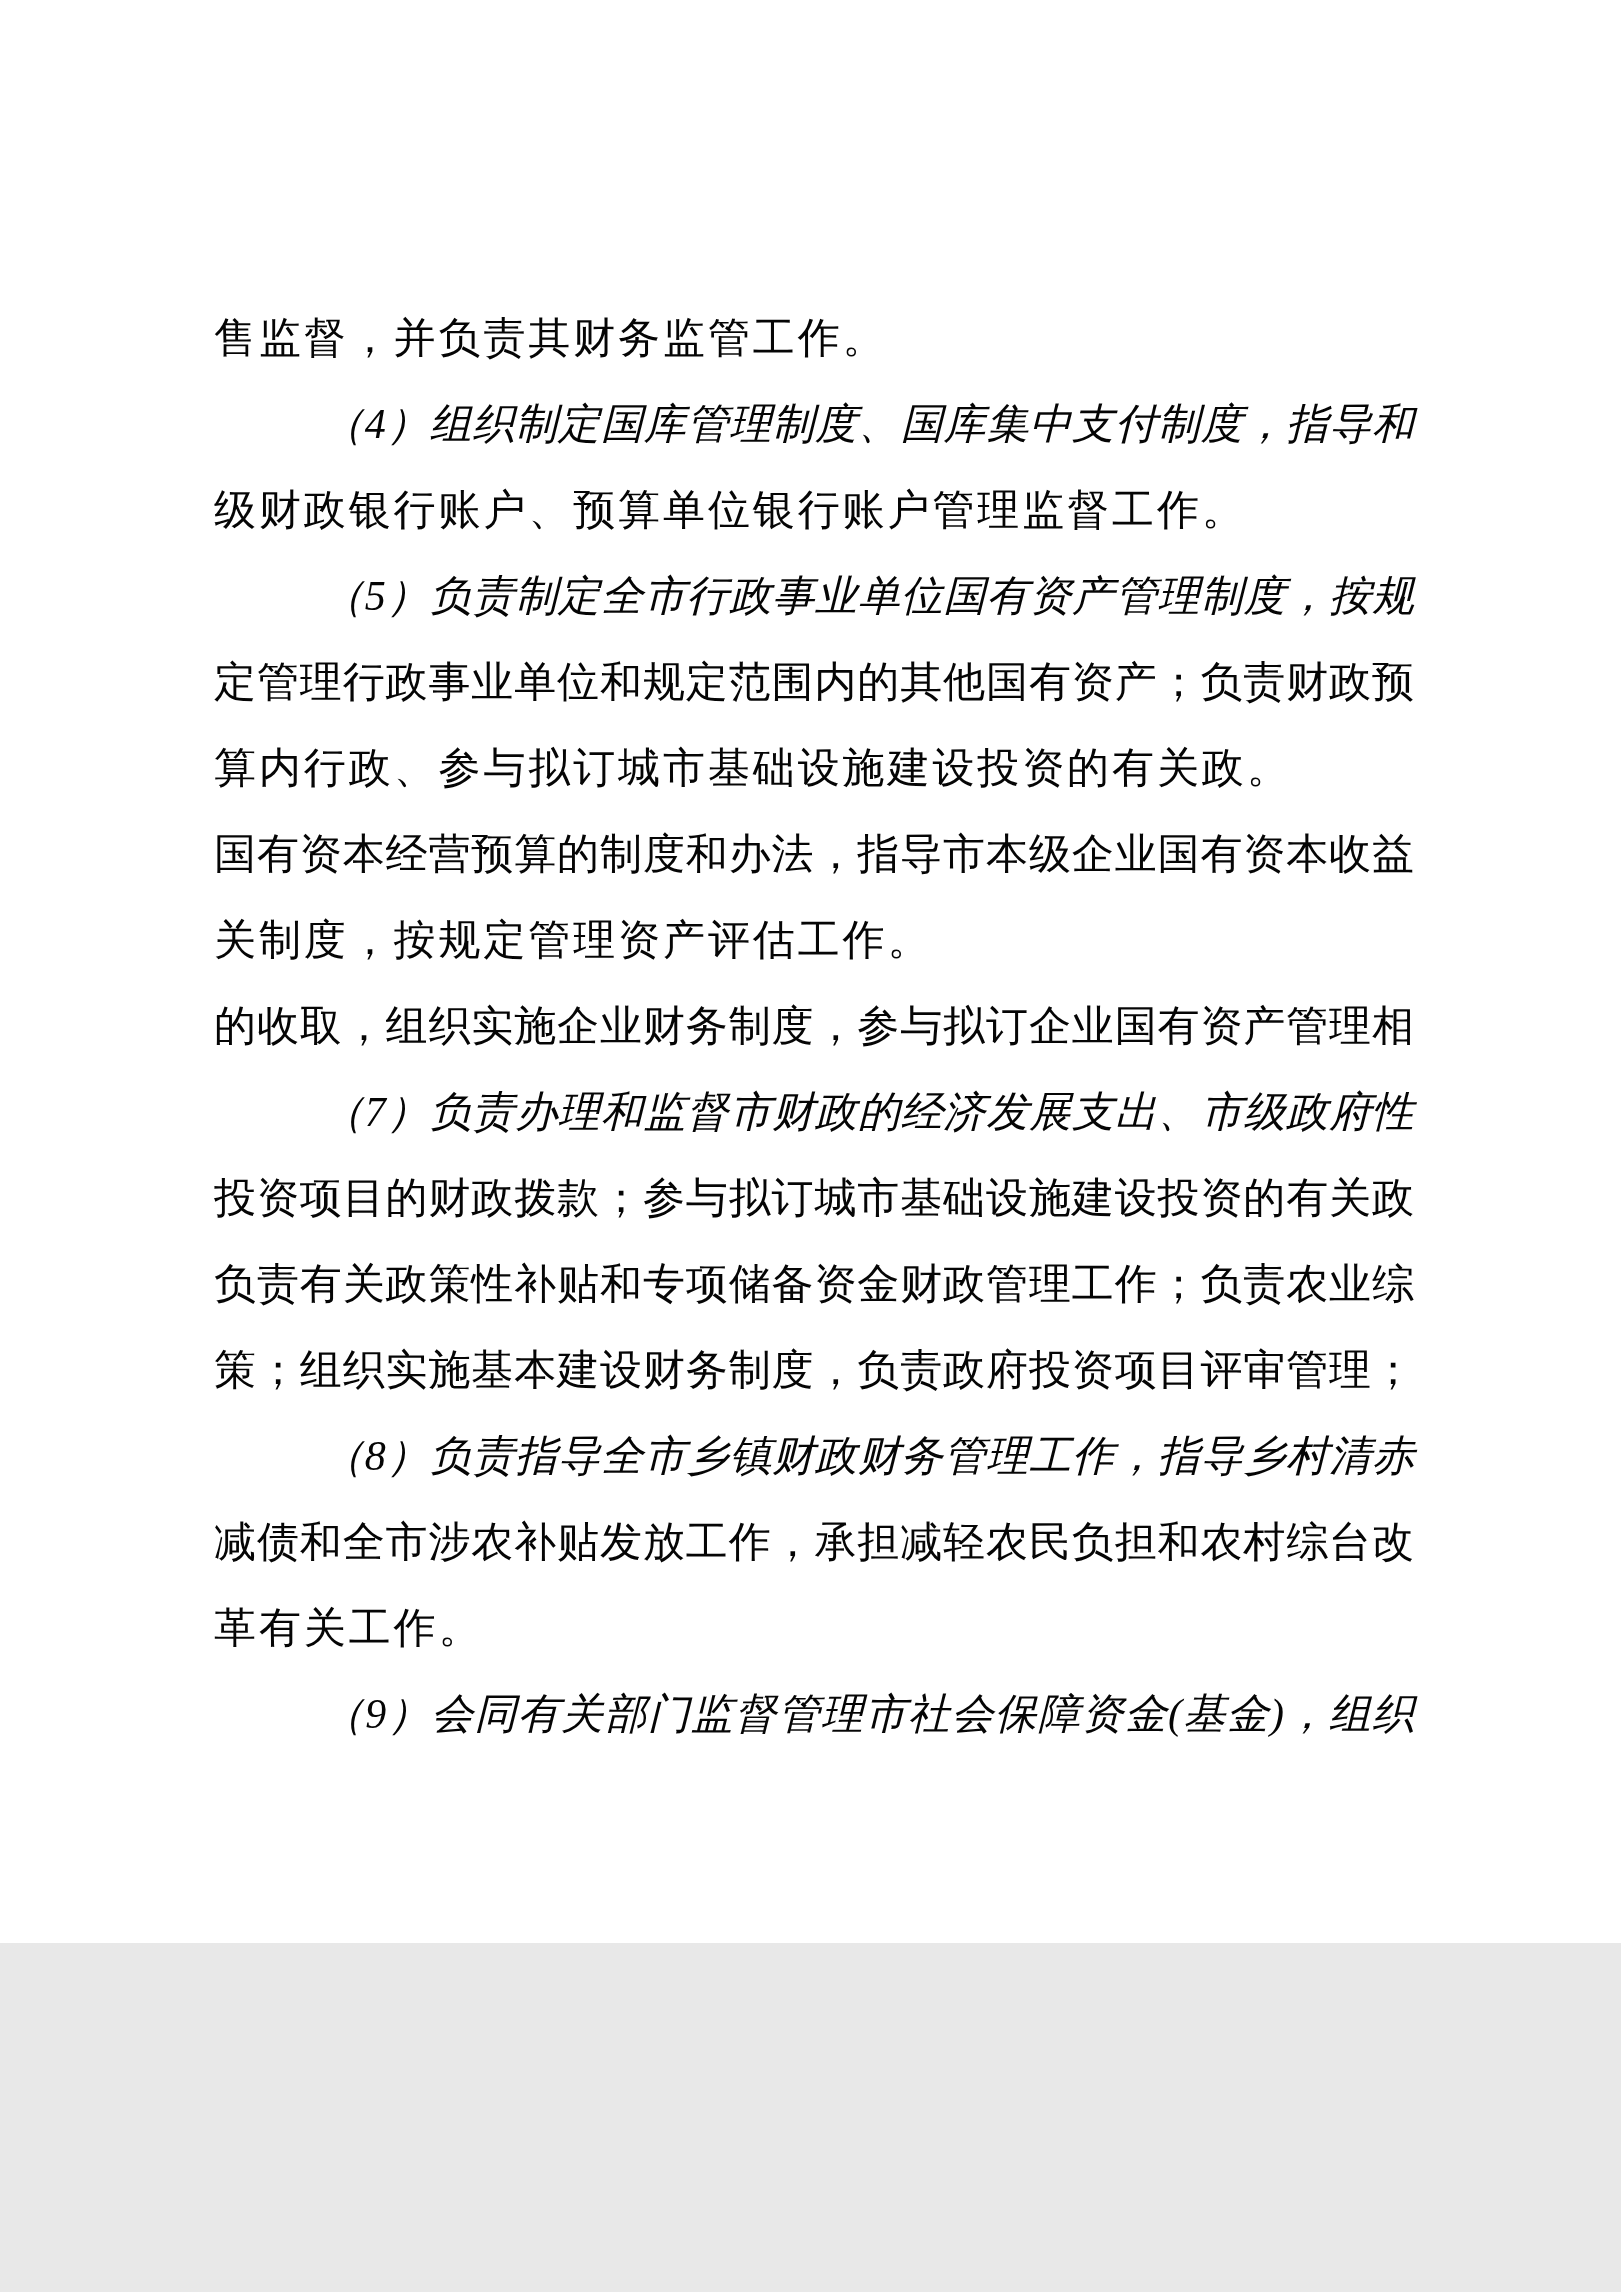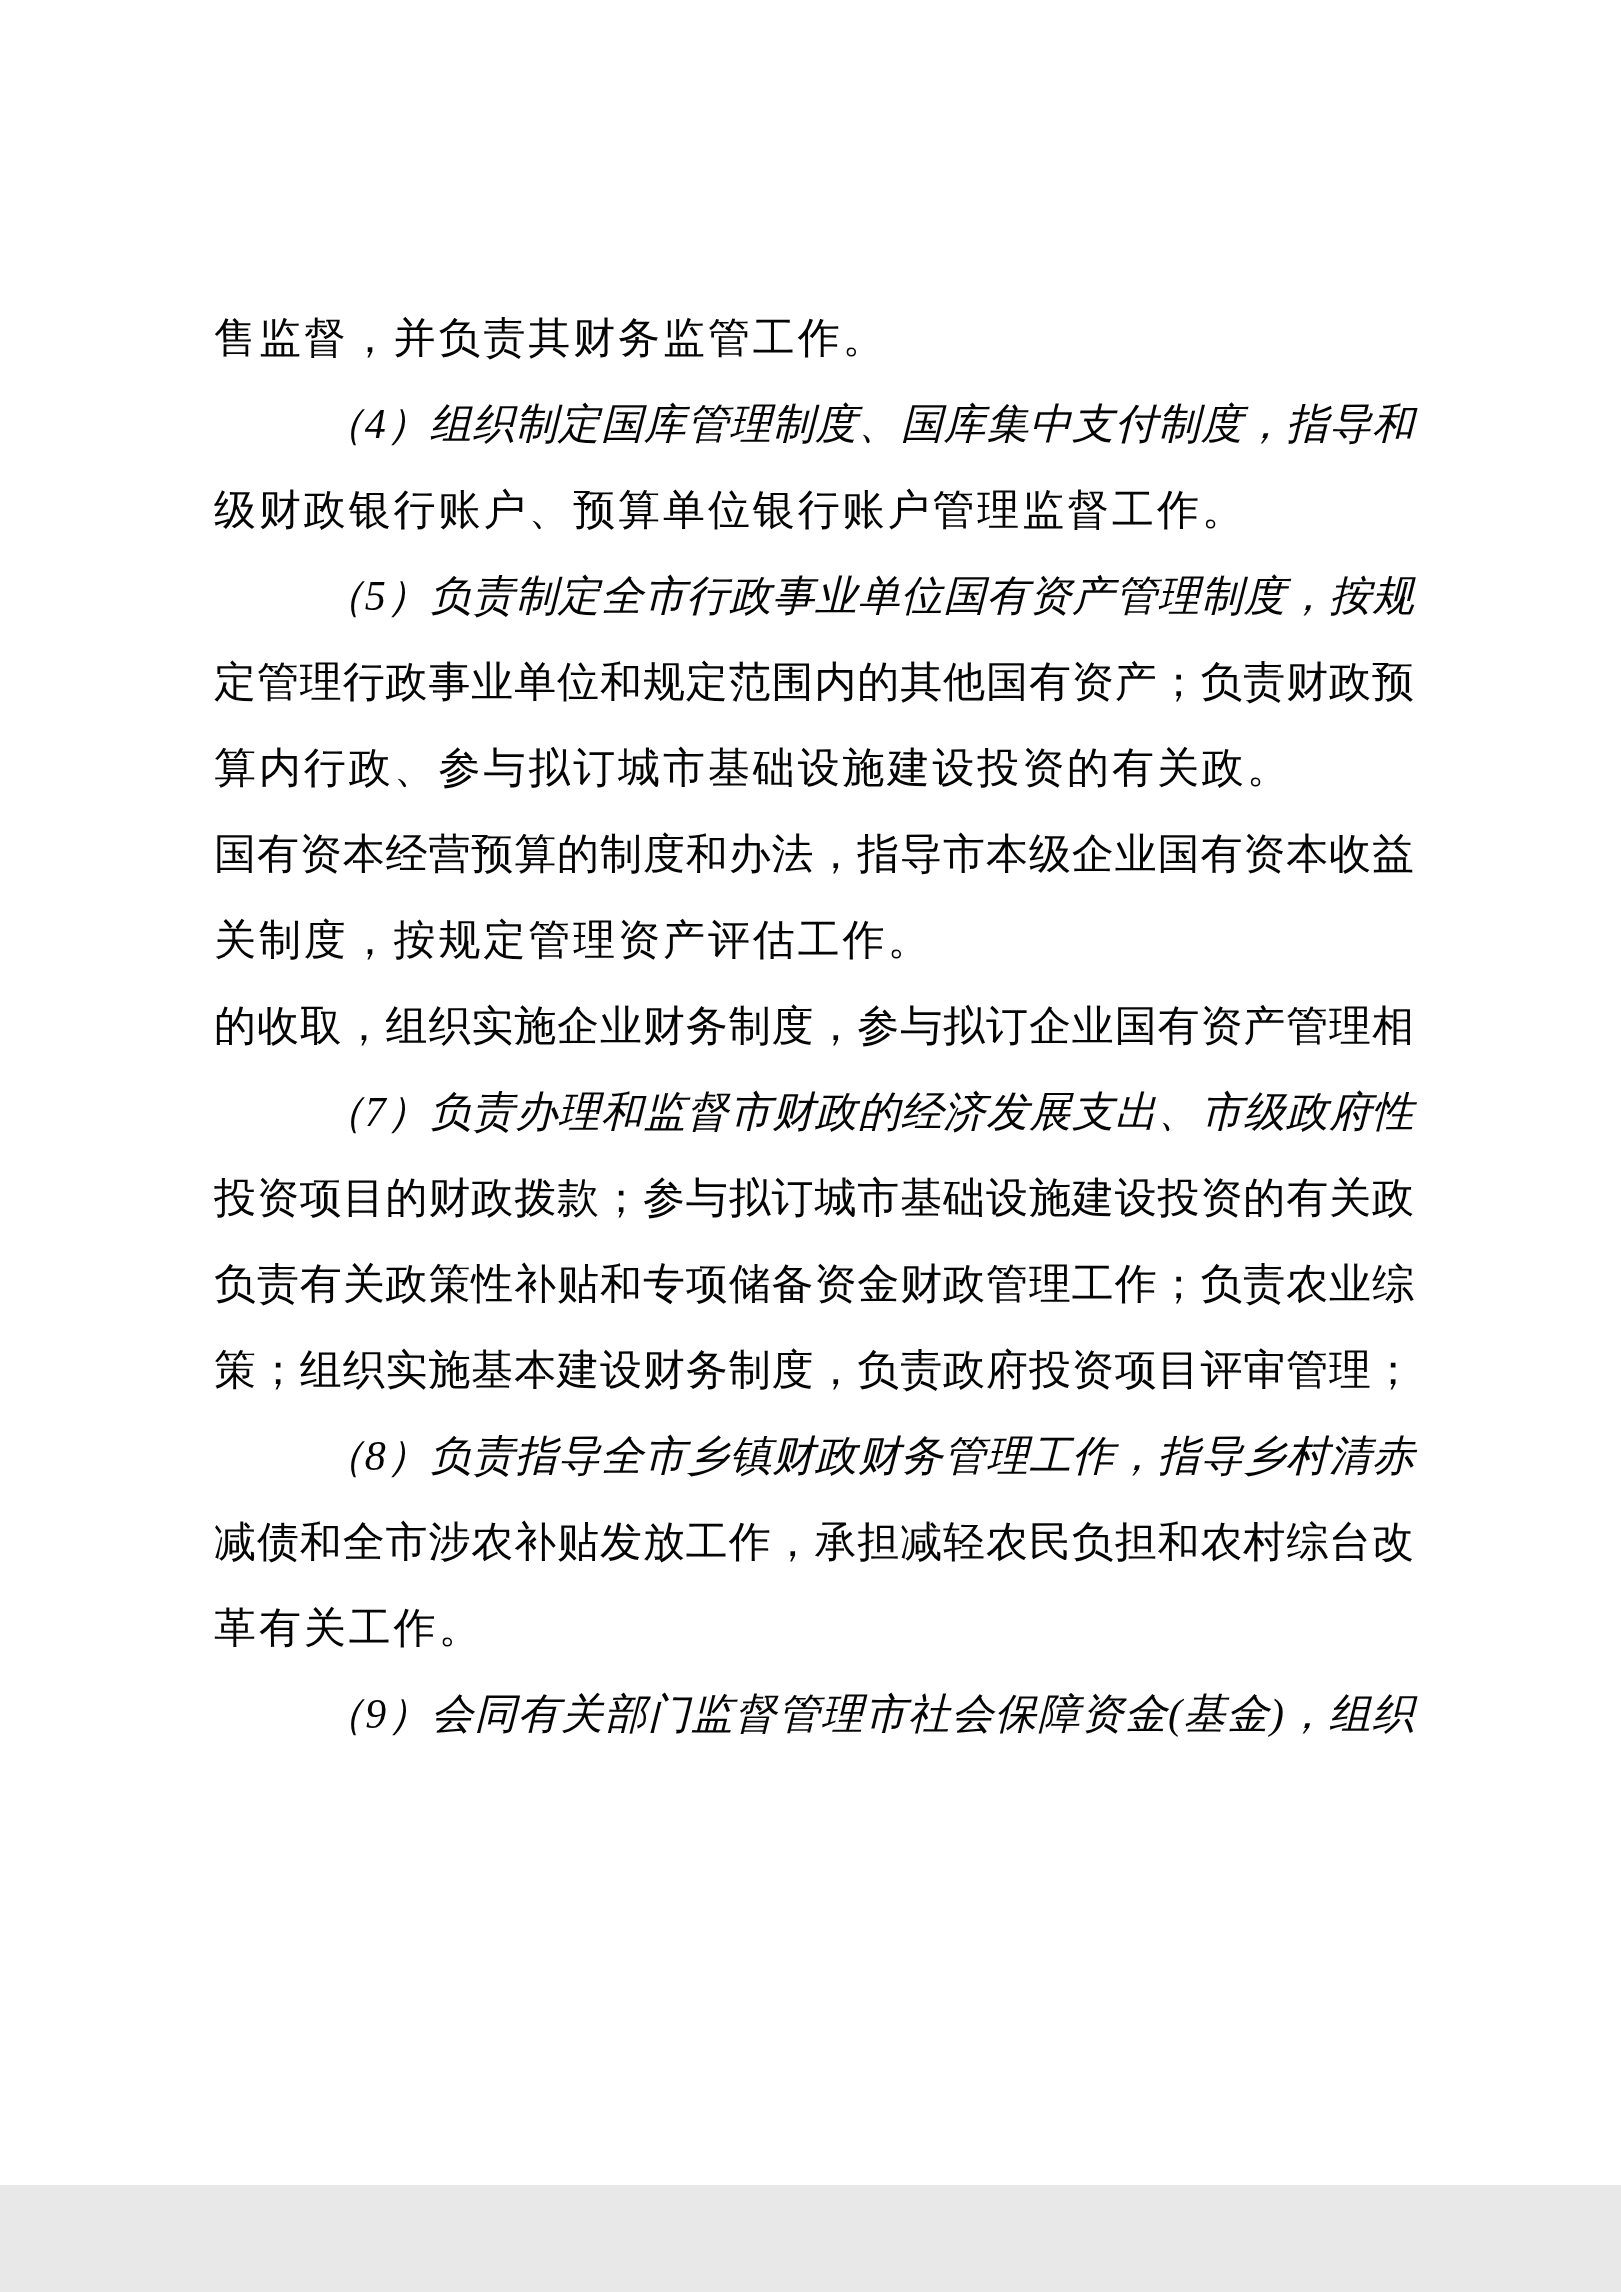--- a/index.html
+++ b/index.html
@@ -3,21 +3,21 @@
 <meta charset="utf-8">
 <style>
   html, body {
     margin: 0;
     padding: 0;
     background: #e8e8e8;
   }
   .page {
     position: relative;
     width: 1621px;
-    height: 2185px;
+    height: 1943px;
     margin: 0 auto;
     background: #ffffff;
     color: #050505;
     font-family: "Liberation Serif", "DejaVu Serif", serif;
     overflow: hidden;
   }
   .doc-body {
     position: absolute;
     left: 214px;
     top: 295px;

